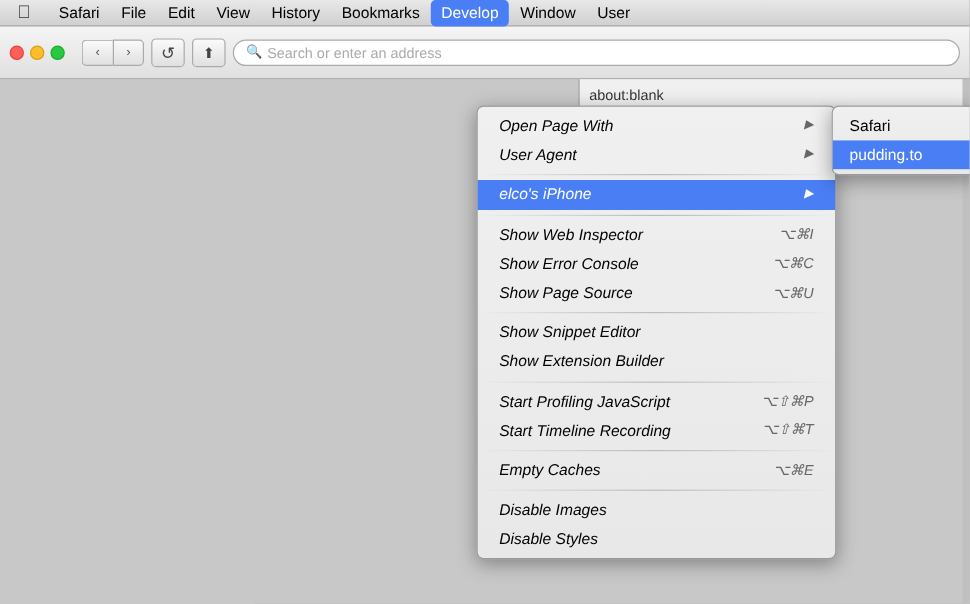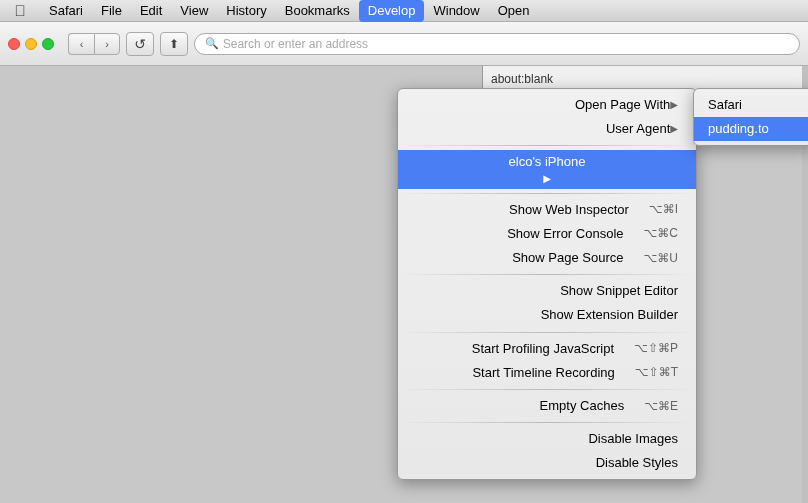--- a/index.html
+++ b/index.html
@@ -160,30 +160,30 @@
       border-radius: 6px;
       box-shadow: 0 4px 16px rgba(0,0,0,0.35);
       z-index: 200;
       padding: 4px 0;
     }
 
     .menu-item {
       padding: 3px 18px;
       display: flex;
       align-items: center;
-      justify-content: flex-end;
+      justify-content: space-between;
       cursor: default;
       white-space: nowrap;
       color: #000;
       line-height: 1.4;
+      font-style: italic;
     }
     .menu-item.active {
       background: #4a7ef5;
       color: #fff;
-      flex-direction: column;
     }
     .menu-item .shortcut {
       color: #666;
       font-size: 12px;
       margin-left: 20px;
     }
     .menu-item .arrow {
       font-size: 10px;
       color: #666;
     }
@@ -227,21 +227,21 @@
 <div class="menubar">
   <div class="menubar-apple"></div>
   <div class="menubar-item">Safari</div>
   <div class="menubar-item">File</div>
   <div class="menubar-item">Edit</div>
   <div class="menubar-item">View</div>
   <div class="menubar-item">History</div>
   <div class="menubar-item">Bookmarks</div>
   <div class="menubar-item active">Develop</div>
   <div class="menubar-item">Window</div>
-  <div class="menubar-item">Open</div>
+  <div class="menubar-item">User</div>
 </div>
 
 <div class="toolbar">
   <div class="traffic-lights">
     <div class="traffic-light tl-red"></div>
     <div class="traffic-light tl-yellow"></div>
     <div class="traffic-light tl-green"></div>
   </div>
   <div class="nav-btns">
     <div class="nav-btn">‹</div>

